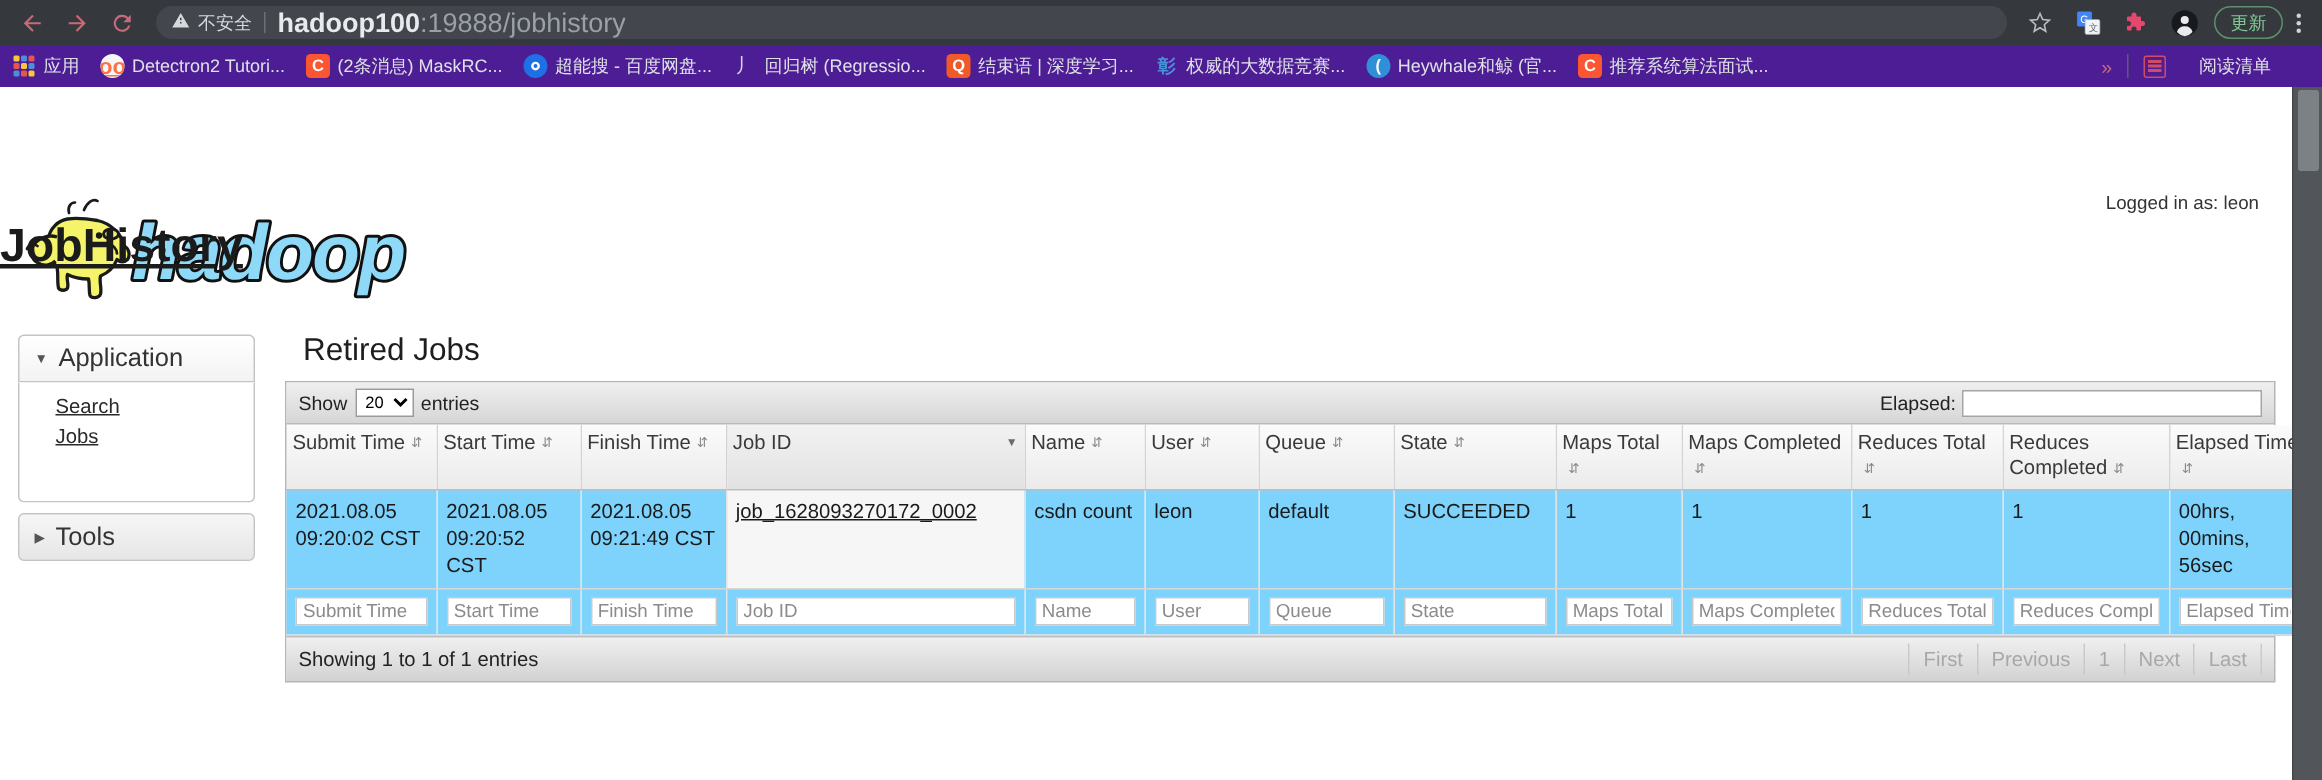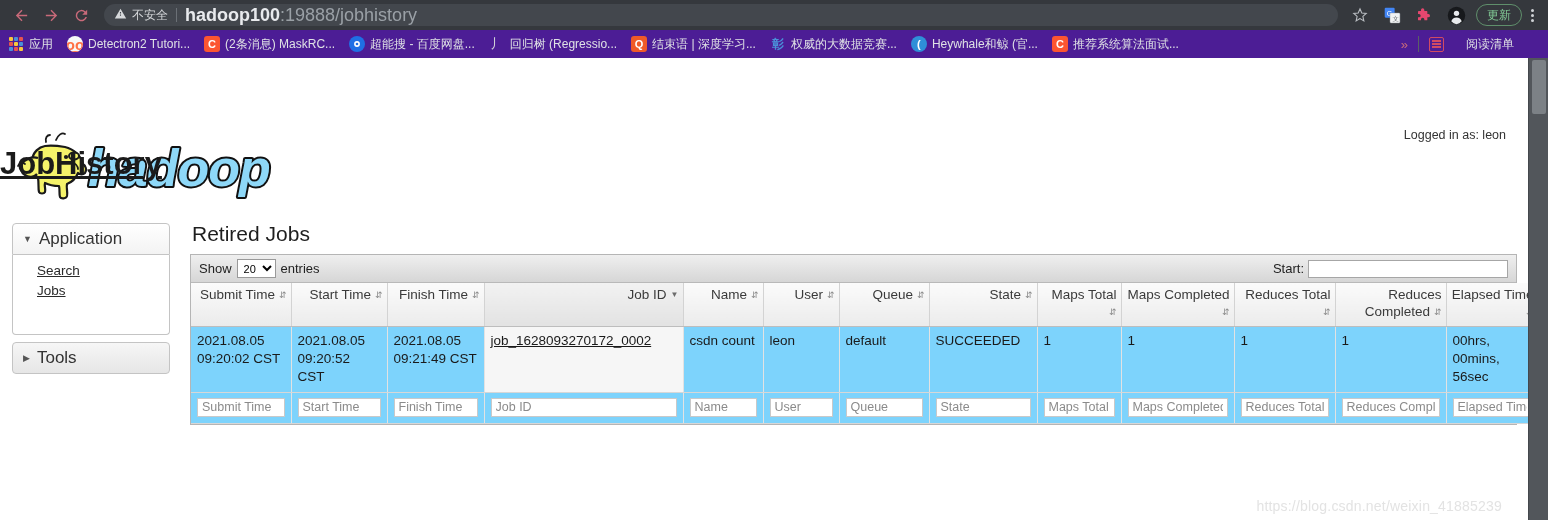--- a/index.html
+++ b/index.html
@@ -233,21 +233,21 @@
   
   #main {
     position: absolute;
     left: 190px; top: 164px;
     width: 1327px;
   }
   #retired-jobs-title {
     font-size: 21px;
     color: #1e1e1e;
     margin-bottom: 8px;
-    margin-left: 2px;
+    margin-left: 12px;
   }
   #table-wrap {
     border: 1px solid #b5b5b5;
     background: #fff;
   }
   #table-top {
     background: linear-gradient(#efefef, #d6d6d6);
     border-bottom: 1px solid #b9b9b9;
     height: 28px;
     display: flex; align-items: center;
@@ -284,21 +284,21 @@
     table-layout: fixed;
     font-size: 13px;
   }
   table#jobs th {
     background: linear-gradient(#fbfbfb, #ebebeb);
     border-right: 1px solid #d3d3d3;
     border-bottom: 1px solid #bdbdbd;
     color: #3a3a3a;
     font-weight: 400;
     font-size: 13.5px;
-    text-align: right;
+    text-align: left;
     padding: 4px 4px 5px 4px;
     vertical-align: top;
     position: relative;
     line-height: 1.25;
   }
   table#jobs th.sorted {
     background: linear-gradient(#f2f2f2, #e2e2e2);
   }
   .th-inner { display: inline; }
   .sort-ind {
@@ -579,21 +579,21 @@
 
         <div id="table-top">
           <span id="show-entries">
             <span>Show</span>
             <select id="entries-select">
               <option>20</option>
             </select>
             <span>entries</span>
           </span>
           <span id="search-area">
-            <span>Start:</span>
+            <span>Elapsed:</span>
             <input id="search-input" type="text" value="" style="">
           </span>
         </div>
 
         <table id="jobs">
           <colgroup>
             <col style="width:100px">
               <col style="width:96px">
               <col style="width:97px">
               <col style="width:199px">
@@ -651,22 +651,31 @@
               <td><input type="text" placeholder="State" style=""></td>
               <td><input type="text" placeholder="Maps Total" style=""></td>
               <td><input type="text" placeholder="Maps Completed" style=""></td>
               <td><input type="text" placeholder="Reduces Total" style=""></td>
               <td><input type="text" placeholder="Reduces Completed" style=""></td>
               <td><input type="text" placeholder="Elapsed Time" style=""></td>
             </tr>
           </tbody>
         </table>
 
+        <div id="table-bottom">
+          <span>Showing 1 to 1 of 1 entries</span>
+          <span id="pagination">
+            <span class="pg">First</span>
+            <span class="pg">Previous</span>
+            <span class="pg">1</span>
+            <span class="pg">Next</span>
+            <span class="pg">Last</span>
+          </span>
+        </div>
       </div>
     </div>
 
-    <div id="watermark">https://blog.csdn.net/weixin_41885239</div>
   </div>
 
   <div id="scrollbar">
     <div id="scroll-thumb"></div>
   </div>
 </div>
 
 </body></html>

